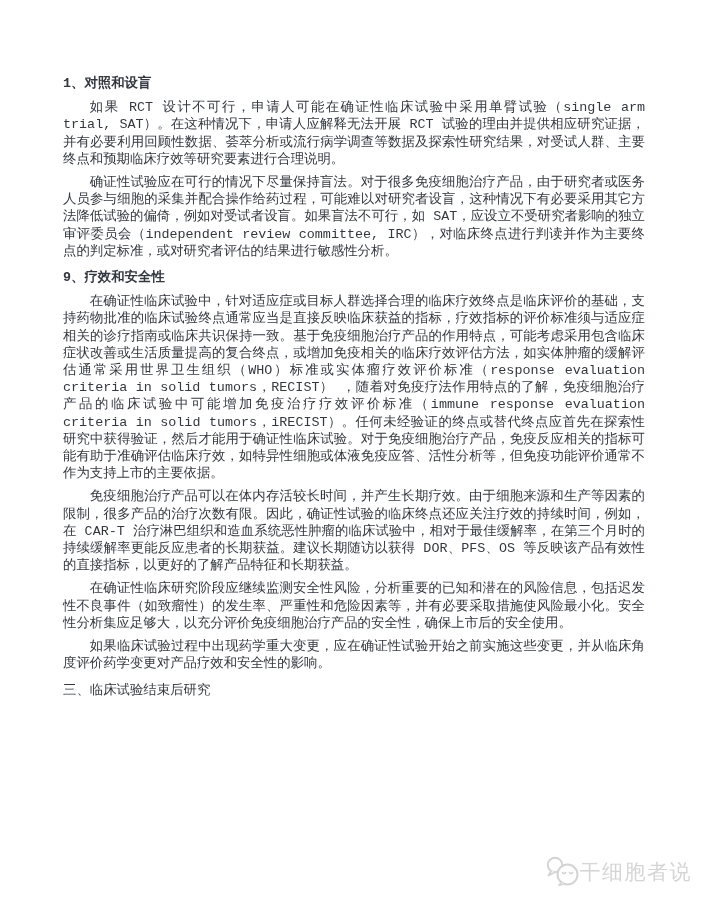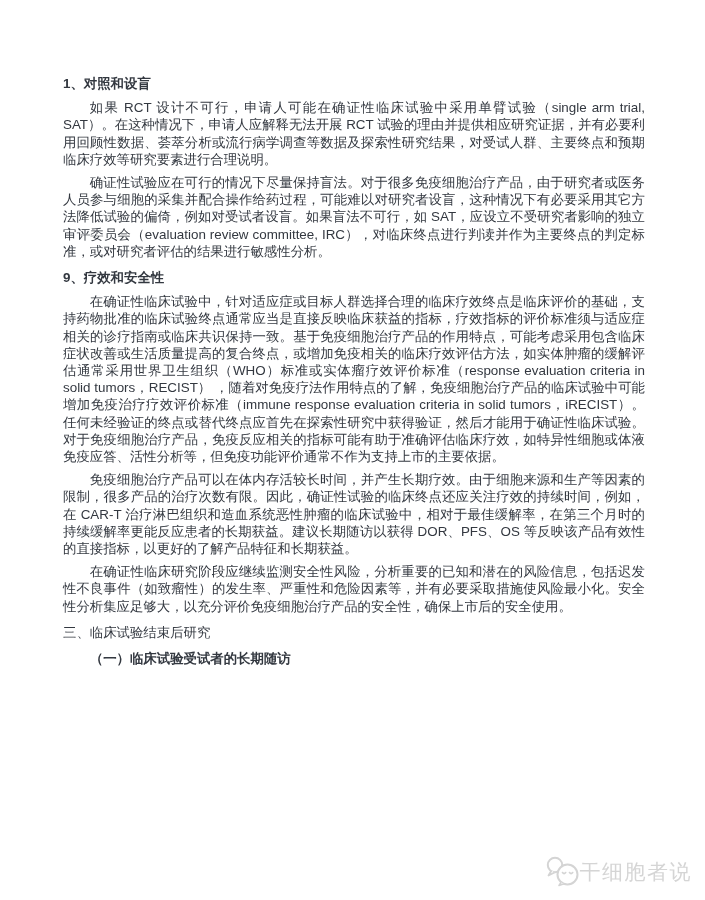--- a/index.html
+++ b/index.html
@@ -6,21 +6,21 @@
     margin: 0;
     padding: 0;
     background: #ffffff;
   }
   .page {
     position: relative;
     width: 705px;
     height: 900px;
     background: #ffffff;
     overflow: hidden;
-    font-family: Liberation Sans, sans-serif;
+    font-family: Liberation Mono, monospace;
   }
   .content {
     position: absolute;
     top: 75px;
     left: 63px;
     width: 582px;
     color: #333840;
     font-size: 13.4px;
     line-height: 17.2px;
     text-align: justify;
@@ -61,27 +61,27 @@
     display: block;
   }
 </style>
 </head>
 <body>
 
 <div class="page">
   <div class="content">
     <div class="h-num first">1、对照和设盲</div>
     <div class="para">如果 RCT 设计不可行，申请人可能在确证性临床试验中采用单臂试验（single arm trial, SAT）。在这种情况下，申请人应解释无法开展 RCT 试验的理由并提供相应研究证据，并有必要利用回顾性数据、荟萃分析或流行病学调查等数据及探索性研究结果，对受试人群、主要终点和预期临床疗效等研究要素进行合理说明。</div>
-    <div class="para">确证性试验应在可行的情况下尽量保持盲法。对于很多免疫细胞治疗产品，由于研究者或医务人员参与细胞的采集并配合操作给药过程，可能难以对研究者设盲，这种情况下有必要采用其它方法降低试验的偏倚，例如对受试者设盲。如果盲法不可行，如 SAT，应设立不受研究者影响的独立审评委员会（evaluation review committee, IRC），对临床终点进行判读并作为主要终点的判定标准，或对研究者评估的结果进行敏感性分析。</div>
+    <div class="para">确证性试验应在可行的情况下尽量保持盲法。对于很多免疫细胞治疗产品，由于研究者或医务人员参与细胞的采集并配合操作给药过程，可能难以对研究者设盲，这种情况下有必要采用其它方法降低试验的偏倚，例如对受试者设盲。如果盲法不可行，如 SAT，应设立不受研究者影响的独立审评委员会（independent review committee, IRC），对临床终点进行判读并作为主要终点的判定标准，或对研究者评估的结果进行敏感性分析。</div>
     <div class="h-num">9、疗效和安全性</div>
     <div class="para">在确证性临床试验中，针对适应症或目标人群选择合理的临床疗效终点是临床评价的基础，支持药物批准的临床试验终点通常应当是直接反映临床获益的指标，疗效指标的评价标准须与适应症相关的诊疗指南或临床共识保持一致。基于免疫细胞治疗产品的作用特点，可能考虑采用包含临床症状改善或生活质量提高的复合终点，或增加免疫相关的临床疗效评估方法，如实体肿瘤的缓解评估通常采用世界卫生组织（WHO）标准或实体瘤疗效评价标准（response evaluation criteria in solid tumors，RECIST） ，随着对免疫疗法作用特点的了解，免疫细胞治疗产品的临床试验中可能增加免疫治疗疗效评价标准（immune response evaluation criteria in solid tumors，iRECIST）。任何未经验证的终点或替代终点应首先在探索性研究中获得验证，然后才能用于确证性临床试验。对于免疫细胞治疗产品，免疫反应相关的指标可能有助于准确评估临床疗效，如特异性细胞或体液免疫应答、活性分析等，但免疫功能评价通常不作为支持上市的主要依据。</div>
     <div class="para">免疫细胞治疗产品可以在体内存活较长时间，并产生长期疗效。由于细胞来源和生产等因素的限制，很多产品的治疗次数有限。因此，确证性试验的临床终点还应关注疗效的持续时间，例如，在 CAR-T 治疗淋巴组织和造血系统恶性肿瘤的临床试验中，相对于最佳缓解率，在第三个月时的持续缓解率更能反应患者的长期获益。建议长期随访以获得 DOR、PFS、OS 等反映该产品有效性的直接指标，以更好的了解产品特征和长期获益。</div>
     <div class="para">在确证性临床研究阶段应继续监测安全性风险，分析重要的已知和潜在的风险信息，包括迟发性不良事件（如致瘤性）的发生率、严重性和危险因素等，并有必要采取措施使风险最小化。安全性分析集应足够大，以充分评价免疫细胞治疗产品的安全性，确保上市后的安全使用。</div>
+    <div class="para">如果临床试验过程中出现药学重大变更，应在确证性试验开始之前实施这些变更，并从临床角度评价药学变更对产品疗效和安全性的影响。</div>
     <div class="h-plain">三、临床试验结束后研究</div>
-    <div class="h-sub">（一）临床试验受试者的长期随访</div>
   </div>
 
   <div class="watermark">
     <span>
       <svg width="36" height="33" viewBox="0 0 36 33" fill="none" xmlns="http://www.w3.org/2000/svg">
         <circle cx="11" cy="10" r="7.2" stroke="#d4d4d4" stroke-width="2" fill="#ffffff"></circle>
         <path d="M7.5 15.5 L4.5 20.5 L10.5 17.5" stroke="#d4d4d4" stroke-width="1.8" fill="#ffffff" stroke-linejoin="round"></path>
         <circle cx="23.5" cy="19.5" r="10" stroke="#d4d4d4" stroke-width="2" fill="#ffffff"></circle>
         <path d="M18.5 17.5 q1.6 2.2 3.2 0" stroke="#d4d4d4" stroke-width="1.6" fill="none" stroke-linecap="round"></path>
         <path d="M25.5 17.5 q1.6 2.2 3.2 0" stroke="#d4d4d4" stroke-width="1.6" fill="none" stroke-linecap="round"></path>

